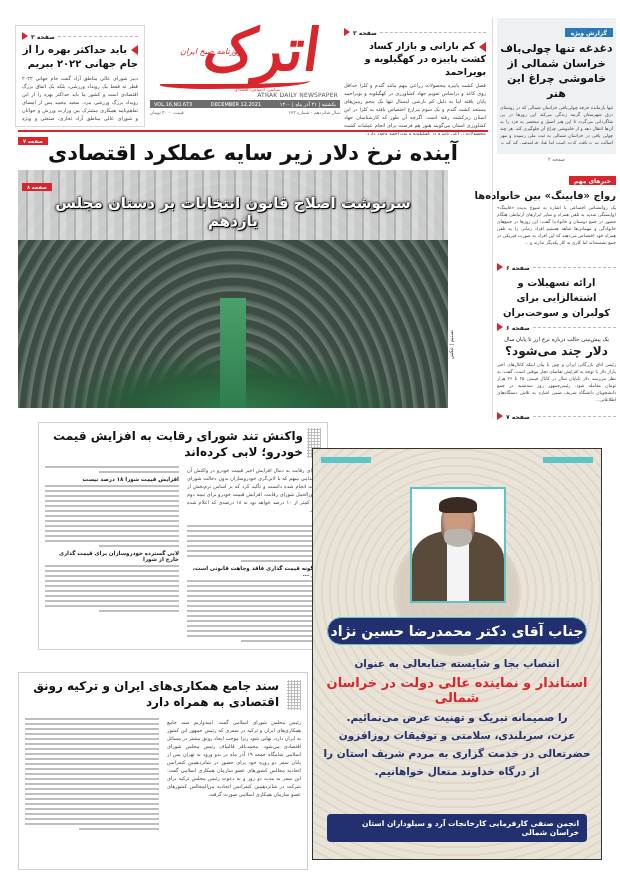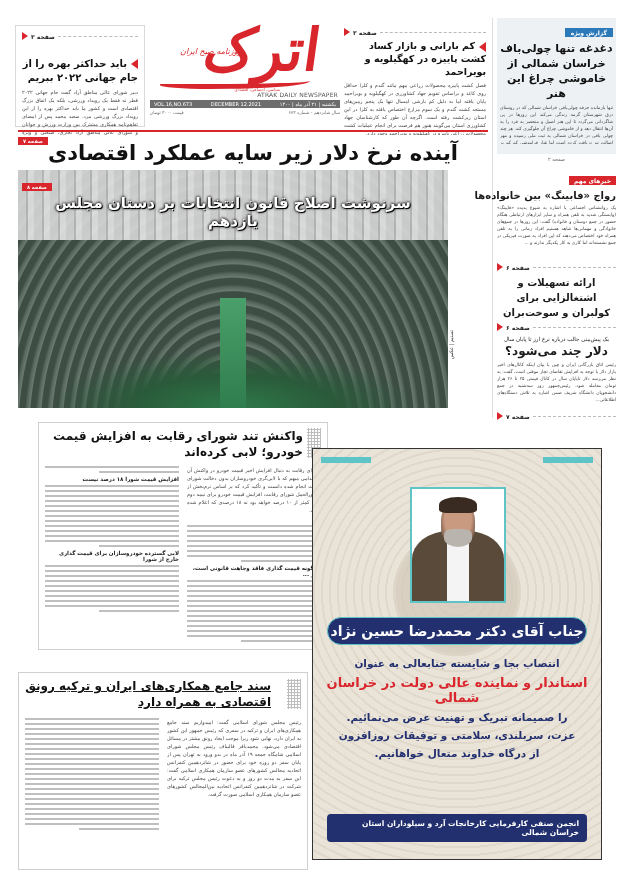--- a/index.html
+++ b/index.html
@@ -75,21 +75,21 @@
 </style>
 </head>
 <body>
 
 <div class="abs top-box" style="left:15px; top:25px; width:130px; height:102px;">
   <div class="page-ref" style="direction:ltr; justify-content:flex-start;">
     <span class="tri" style="border-right:none;border-left:6px solid #d9262c;"></span>
     <span>صفحه ۳</span>
     <span class="dash"></span>
   </div>
-  <div class="top-title" style="margin-top:17px;">
+  <div class="top-title" style="margin-top:3px;">
     <span class="bullet-tri"></span><span>باید حداکثر بهره را از جام جهانی ۲۰۲۲ ببریم</span>
   </div>
   <div class="para" style="height:48px; margin-top:3px;">دبیر شورای عالی مناطق آزاد گفت جام جهانی ۲۰۲۲ قطر نه فقط یک رویداد ورزشی، بلکه یک اتفاق بزرگ اقتصادی است و کشور ما باید حداکثر بهره را از این رویداد بزرگ ورزشی ببرد. سعید محمد پس از امضای تفاهم‌نامه همکاری مشترک بین وزارت ورزش و جوانان و شورای عالی مناطق آزاد تجاری، صنعتی و ویژه اقتصادی اظهار داشت: به مناطق آزاد فقط به عنوان یک مبحث اقتصادی نگاه نمی‌کنیم، بلکه در خصوص مسائل فرهنگی، اجتماعی و گردشگری قصد داریم پیشتاز و سرآمد باشیم.</div>
 </div>
 
 <div class="abs" style="left:150px; top:15px; width:190px; height:105px;">
   <div style="position:absolute; left:0; right:0; top:0; height:82px;">
     <div class="logo-word" style="position:absolute; right:20px; top:0; font-size:58px; line-height:70px; transform:skewX(-8deg);">اترک</div>
     <div style="position:absolute; left:10px; top:62px; width:150px; height:12px; border-bottom:5px solid #d9262c; border-radius:0 0 80% 40%;"></div>
     <div class="logo-word" style="position:absolute; left:30px; top:32px; font-size:8px; font-style:italic; font-weight:normal;">روزنامه صبح ایران</div>
@@ -235,21 +235,21 @@
           <i></i>
           <i></i>
           <i></i>
           <i class="short"></i>
         </div>
     </div>
   </div>
 </div>
 
 <div class="abs article-box" style="left:18px; top:672px; width:290px; height:198px; padding:5px 6px;">
-  <div style="display:flex; align-items:center; gap:16px;text-decoration:underline;">
+  <div style="display:flex; align-items:flex-end; gap:8px;">
     <div class="dots-deco"></div>
     <div class="art-title" style="flex:1;">سند جامع همکاری‌های ایران و ترکیه رونق اقتصادی به همراه دارد</div>
   </div>
   <div style="display:flex; gap:8px; margin-top:8px;">
     <div class="para" style="flex:1; height:140px;">رئیس مجلس شورای اسلامی گفت: امیدواریم سند جامع همکاری‌های ایران و ترکیه در سفری که رئیس جمهور این کشور به ایران دارد، نهایی شود زیرا موجب ایجاد رونق بیشتر در مسائل اقتصادی می‌شود. محمدباقر قالیباف رئیس مجلس شورای اسلامی شامگاه جمعه ۱۹ آذر ماه در بدو ورود به تهران پس از پایان سفر دو روزه خود برای حضور در شانزدهمین کنفرانس اتحادیه مجالس کشورهای عضو سازمان همکاری اسلامی گفت: این سفر به مدت دو روز و به دعوت رئیس مجلس ترکیه برای شرکت در شانزدهمین کنفرانس اتحادیه بین‌المجالس کشورهای عضو سازمان همکاری اسلامی صورت گرفت.</div>
     <div style="flex:1;" class="lines">
       <i></i>
         <i></i>
         <i></i>
         <i></i>
@@ -286,20 +286,21 @@
     <div class="beard"></div>
   </div>
   <div class="abs name-banner" style="left:14px; right:14px; top:168px; height:28px;">
     <span>جناب آقای دکتر محمدرضا حسین نژاد</span>
   </div>
   <div class="abs" style="left:6px; right:6px; top:208px; display:flex; flex-direction:column; gap:6px;">
     <div class="ad-line">انتصاب بجا و شایسته جنابعالی به عنوان</div>
     <div class="ad-line red">استاندار و نماینده عالی دولت در خراسان شمالی</div>
     <div class="ad-line">را صمیمانه تبریک و تهنیت عرض می‌نمائیم.</div>
     <div class="ad-line">عزت، سربلندی، سلامتی و توفیقات روزافزون</div>
+    <div class="ad-line">حضرتعالی در خدمت گزاری به مردم شریف استان را</div>
     <div class="ad-line">از درگاه خداوند متعال خواهانیم.</div>
   </div>
   <div class="abs" style="left:10px; right:10px; top:365px; display:flex; align-items:center; gap:4px;">
     <span style="flex:1; border-top:1px solid #23306f;"></span>
     <span class="ad-sign">انجمن صنفی کارفرمایی کارخانجات آرد و سیلوداران استان خراسان شمالی</span>
     <span style="flex:1; border-top:1px solid #23306f;"></span>
   </div>
 </div>
 
 </body></html>

